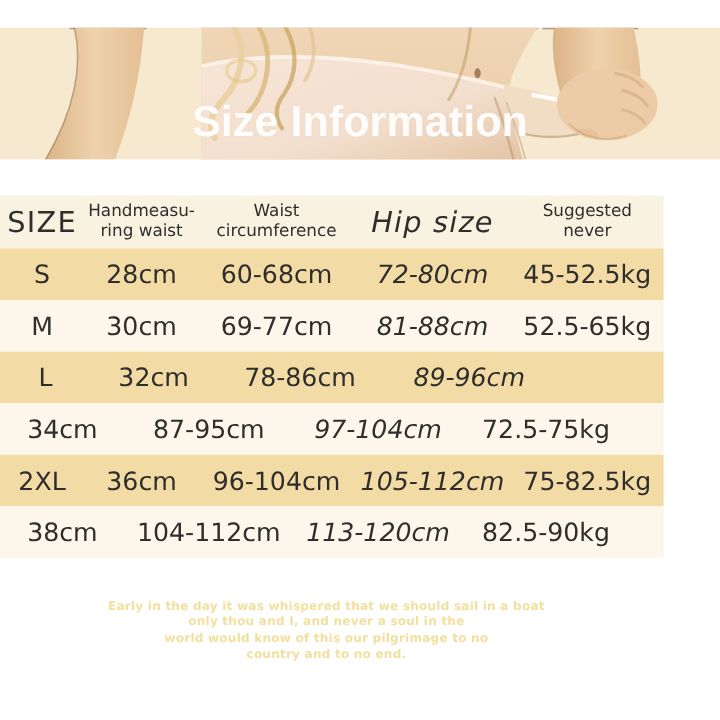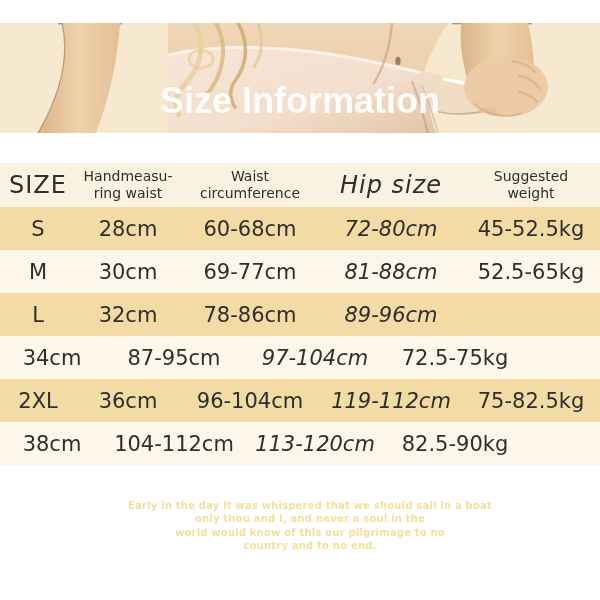--- a/index.html
+++ b/index.html
@@ -10,37 +10,37 @@
   
   .photo { position:absolute; top:23px; left:0; width:504px; height:110px; }
   .photo svg { display:block; }
   .hero-title {
     position:absolute; top:60px; left:0; width:600px; text-align:center;
     font-family:"Liberation Sans", sans-serif; font-weight:700; font-size:36px;
     line-height:36px; color:rgba(255,255,255,0.93); letter-spacing:0px;
     text-shadow:0 0 2px rgba(230,205,175,0.35);
   }
   
-  .size-table { position:absolute; top:163px; left:0; width:600px; color:#2f2e2c; }
+  .size-table { position:absolute; top:163px; left:0; width:553px; color:#2f2e2c; }
   .thead { display:flex; height:44px; align-items:center; background:#faf2e1; }
   .trow  { display:flex; height:43px; align-items:center; }
   .tbody .trow:nth-child(odd)  { background:#f2dba4; }
   .tbody .trow:nth-child(even) { background:#fcf7ea; }
   .cell { text-align:center; }
   .c1 { width:76px; } .c2 { width:104px; } .c3 { width:140px; }
   .c4 { width:142px;font-style:italic; } .c5 { width:138px; }
   .cell-big   { font-size:24px; letter-spacing:1px; }
   .cell-small { font-size:14px; line-height:17px; }
   .cell-small span { display:block; }
   .tbody .cell { font-size:21px; }
   
   .quote {
     position:absolute; top:499px; left:0; width:544px; text-align:center;
     font-size:10px; font-weight:700; color:#f1e09e;
-    line-height:13.4px; letter-spacing:0.2px;margin-left:38px;
+    line-height:13.4px; letter-spacing:0.2px;
   }
 </style>
 </head>
 <body>
 
 <div class="stage">
 
   <div class="photo">
     <svg width="600" height="110" viewBox="0 0 600 110">
       <defs>
@@ -129,21 +129,21 @@
       </div>
       <div class="cell c3 cell-small">
         <span>Waist</span>
         <span>circumference</span>
       </div>
       <div class="cell c4 cell-big">
         <span>Hip size</span>
       </div>
       <div class="cell c5 cell-small">
         <span>Suggested</span>
-        <span>weight</span>
+        <span>never</span>
       </div>
     </div>
 
     <div class="tbody">
       <div class="trow">
         <div class="cell c1">S</div>
         <div class="cell c2">28cm</div>
         <div class="cell c3">60-68cm</div>
         <div class="cell c4">72-80cm</div>
         <div class="cell c5">45-52.5kg</div>
@@ -164,21 +164,21 @@
       <div class="trow">
         <div class="cell c2">34cm</div>
         <div class="cell c3">87-95cm</div>
         <div class="cell c4">97-104cm</div>
         <div class="cell c5">72.5-75kg</div>
       </div>
       <div class="trow">
         <div class="cell c1">2XL</div>
         <div class="cell c2">36cm</div>
         <div class="cell c3">96-104cm</div>
-        <div class="cell c4">119-112cm</div>
+        <div class="cell c4">105-112cm</div>
         <div class="cell c5">75-82.5kg</div>
       </div>
       <div class="trow">
         <div class="cell c2">38cm</div>
         <div class="cell c3">104-112cm</div>
         <div class="cell c4">113-120cm</div>
         <div class="cell c5">82.5-90kg</div>
       </div>
     </div>
   </div>

